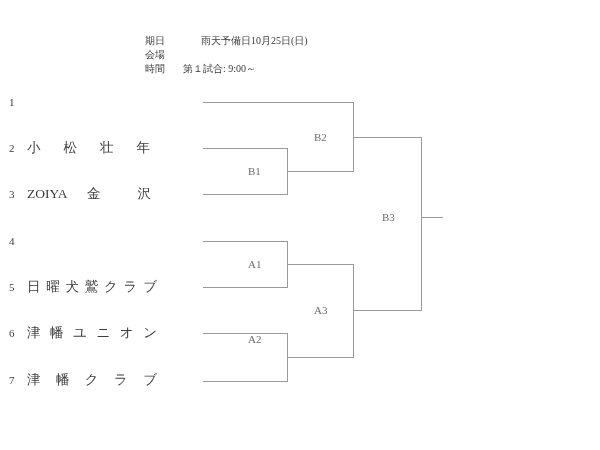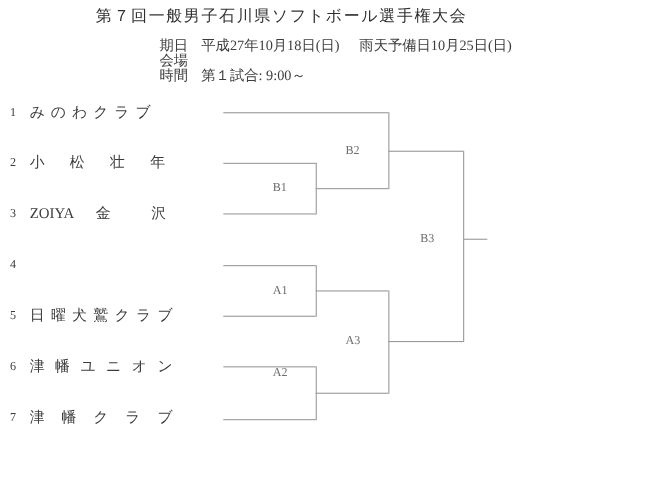--- a/index.html
+++ b/index.html
@@ -5,21 +5,21 @@
   html,body{margin:0;padding:0;}
   body{
     width:600px;height:450px;background:#ffffff;overflow:hidden;position:relative;
     font-family:"Liberation Serif","DejaVu Serif",serif;color:#3c3c3c;
   }
   .page{position:absolute;left:0;top:0;width:600px;height:450px;}
   .title{
     position:absolute;left:0;top:5px;width:512px;margin:0;
     text-align:center;font-size:14.5px;font-weight:normal;letter-spacing:1.5px;color:#303030;
   }
-  .info{position:absolute;left:145px;top:34px;font-size:13px;color:#3c3c3c;}
+  .info{position:absolute;left:145px;top:34px;font-size:10px;color:#3c3c3c;}
   .info-row{height:14px;line-height:14px;display:flex;white-space:nowrap;}
   .ilabel{width:38px;}
   .ilabel2{margin-left:18px;}
   .ival2{}
   .team{position:absolute;left:9px;display:flex;height:20px;line-height:20px;white-space:nowrap;}
   .tnum{font-size:11px;width:14px;color:#3c3c3c;}
   .tname{
     font-size:13.5px;margin-left:4px;color:#3c3c3c;
     text-align:justify;text-align-last:justify;
   }
@@ -29,41 +29,38 @@
   .mlabel{
     position:absolute;width:36px;height:14px;line-height:14px;
     text-align:left;font-size:11px;color:#6e6e6e;
   }
 </style>
 </head>
 <body>
 
 <div class="page">
 
-  <h1 class="title">第７回一般男子石川県ソフトボール選手権大会</h1>
 
   <div class="info">
     <div class="info-row">
       <span class="ilabel">期日</span>
-      <span class="ival">平成27年10月18日(日)</span>
       <span class="ilabel2">雨天予備日</span>
       <span class="ival2">10月25日(日)</span>
     </div>
     <div class="info-row">
       <span class="ilabel">会場</span>
     </div>
     <div class="info-row">
       <span class="ilabel">時間</span>
       <span class="ival">第１試合: 9:00～</span>
     </div>
   </div>
 
   <div class="team" style="top:92px">
     <span class="tnum">1</span>
-    <span class="tname" style="width:110px">みのわクラブ</span>
   </div>
   <div class="team" style="top:138px">
     <span class="tnum">2</span>
     <span class="tname" style="width:123px">小松壮年</span>
   </div>
   <div class="team" style="top:184px">
     <span class="tnum">3</span>
     <span class="tname" style="width:124px">ZOIYA 金 沢</span>
   </div>
   <div class="team" style="top:231px">

